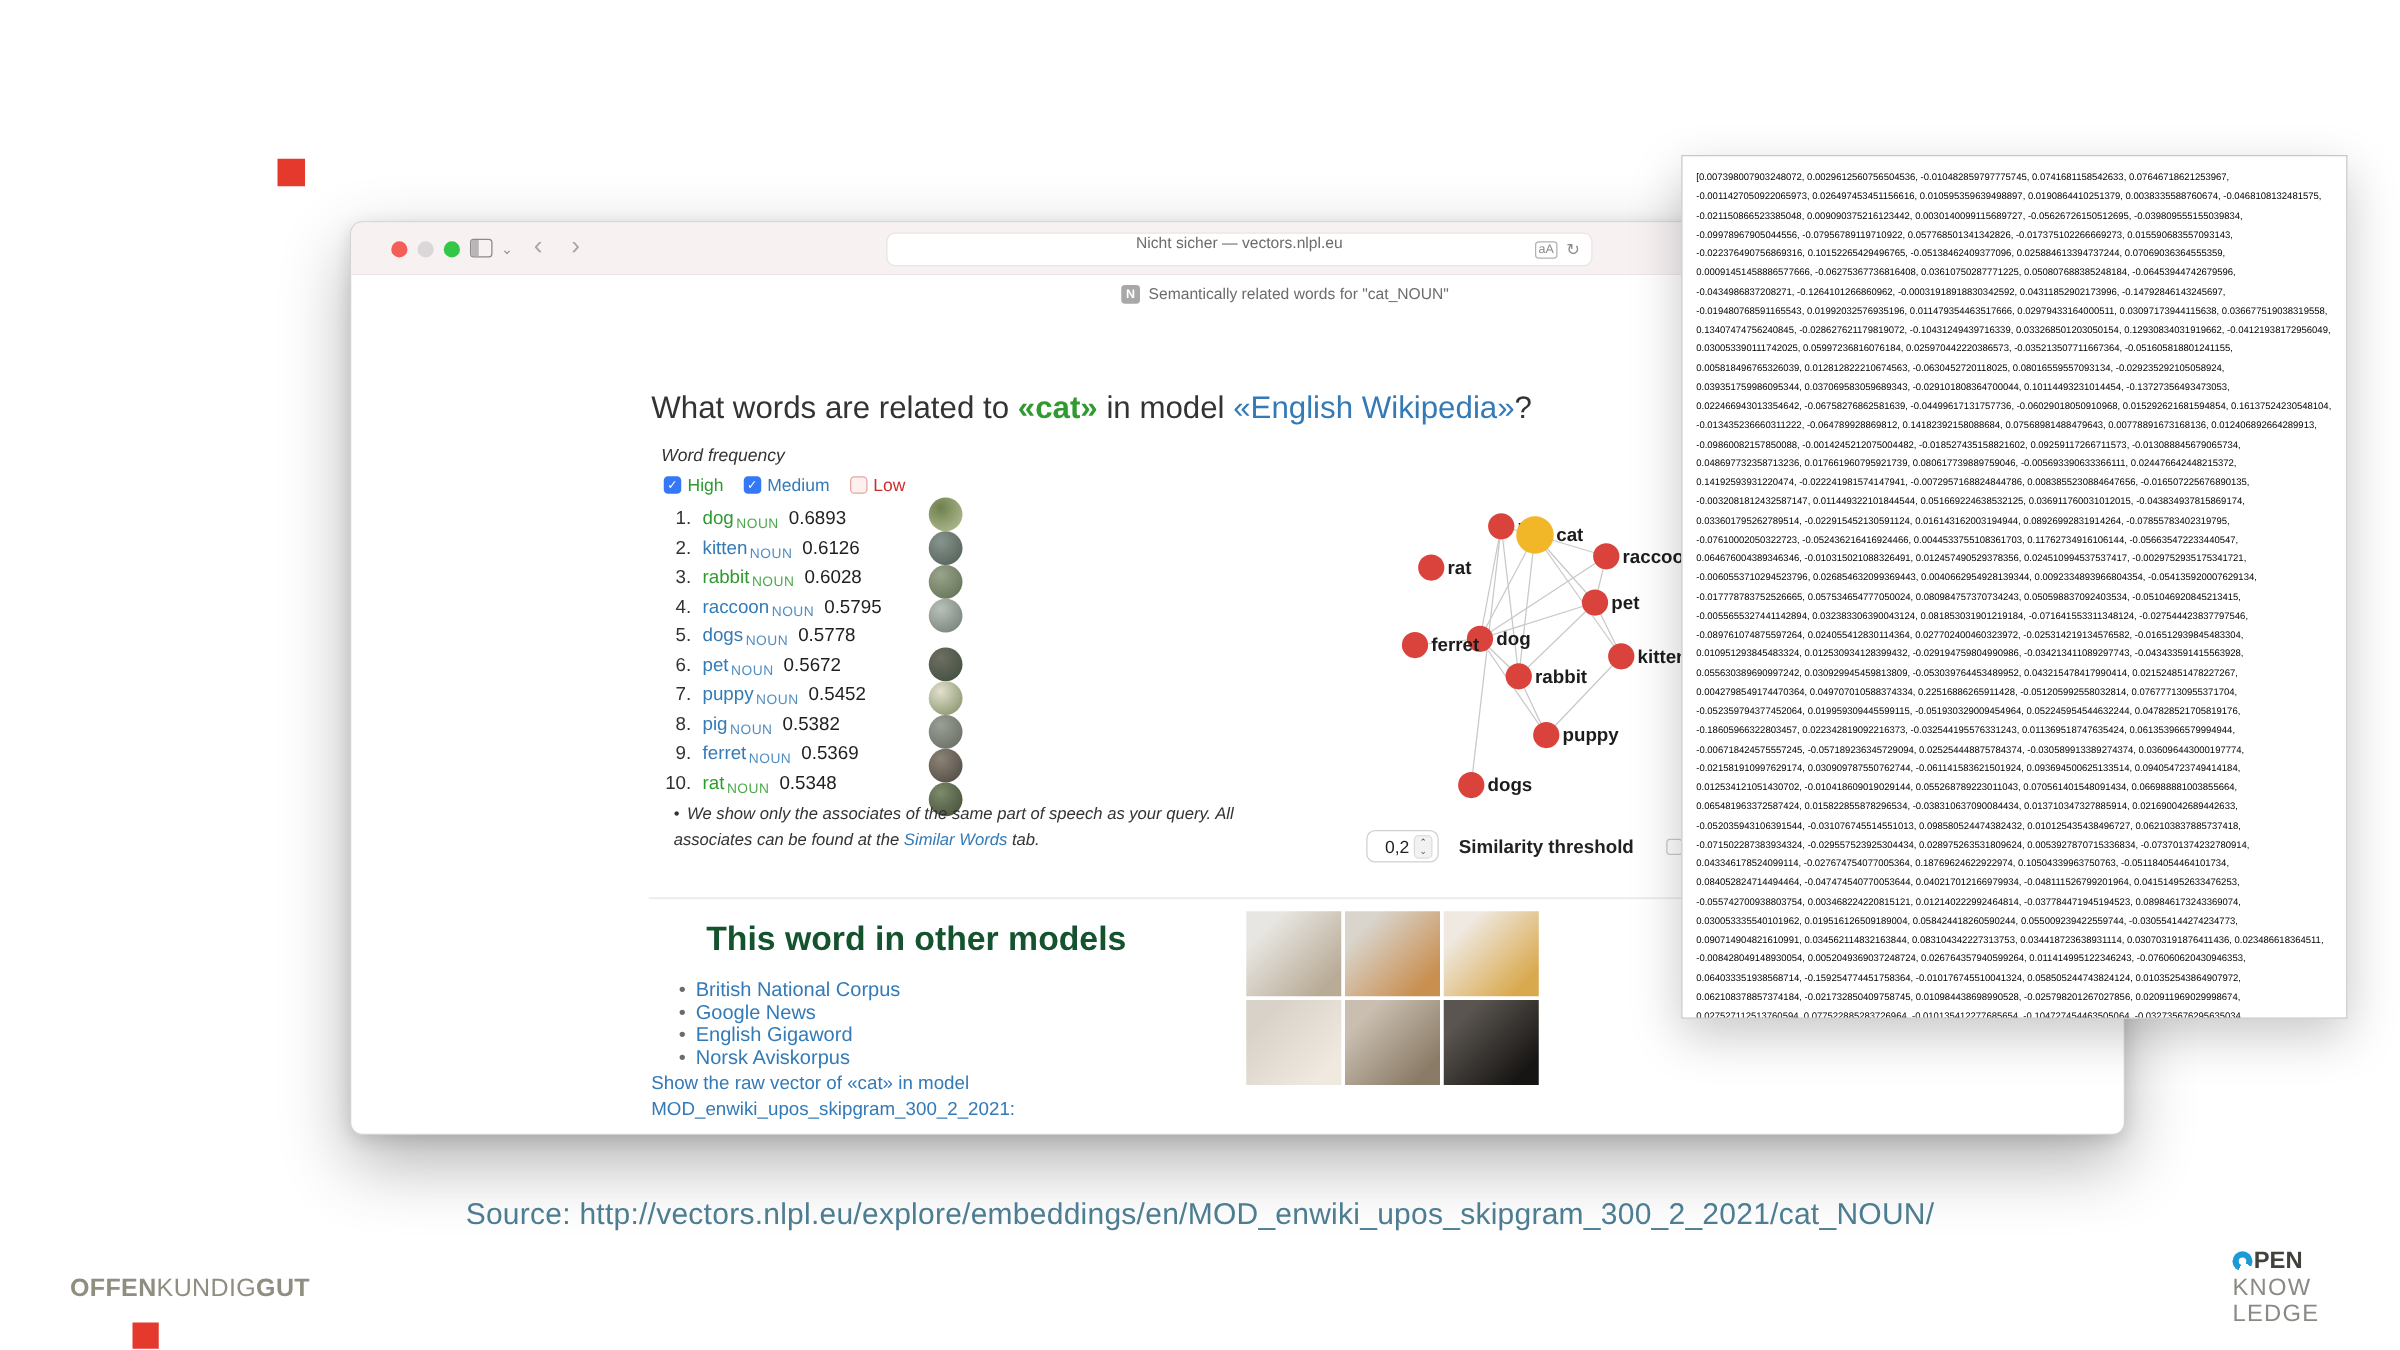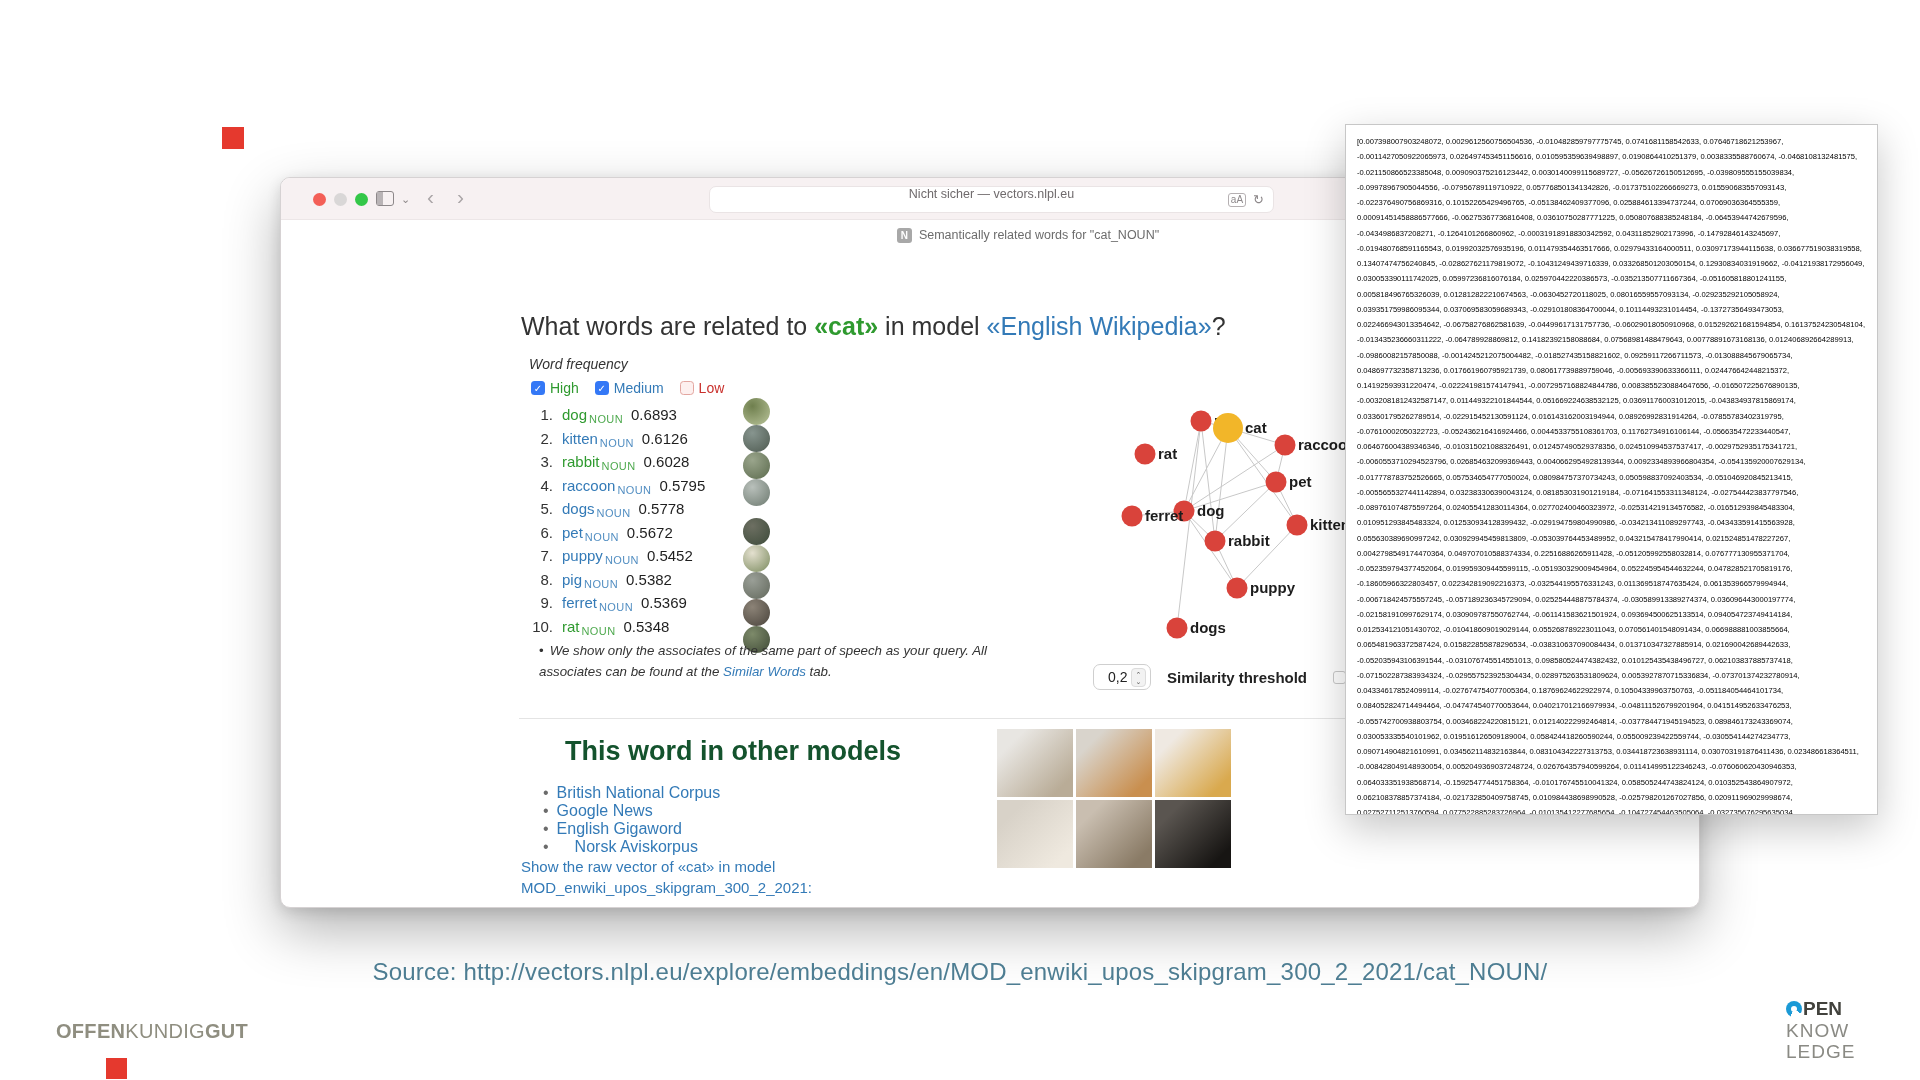--- a/index.html
+++ b/index.html
@@ -306,21 +306,21 @@
         <span class="tag-label">Show tags</span>
       </div>
 
       <div class="rule"></div>
 
       <div class="h2">This word in other models</div>
       <ul class="models" id="model-links">
           <li><span class="blt">•</span><a href="#" style="color: rgb(51, 122, 183); text-decoration: none;">British National Corpus</a></li>
           <li><span class="blt">•</span><a href="#" style="color: rgb(51, 122, 183); text-decoration: none;">Google News</a></li>
           <li><span class="blt">•</span><a href="#" style="color: rgb(51, 122, 183); text-decoration: none;">English Gigaword</a></li>
-          <li><span class="blt">•</span><a href="#" style="color: rgb(51, 122, 183); text-decoration: none; margin-left: 18px;">Norsk Aviskorpus</a></li>
+          <li><span class="blt">•</span><a href="#" style="color: rgb(51, 122, 183); text-decoration: none;">Norsk Aviskorpus</a></li>
         </ul>
 
       <div class="rawvec">
         <span>Show the raw vector of «cat» in model</span><br>
         <span>MOD_enwiki_upos_skipgram_300_2_2021:</span>
       </div>
 
       <div class="catgrid" id="cat-grid">
           <div class="cattile" style="background: linear-gradient(135deg, rgb(232, 230, 226) 20%, rgb(185, 172, 151) 85%);"></div>
           <div class="cattile" style="background: linear-gradient(135deg, rgb(217, 212, 204) 20%, rgb(201, 143, 79) 85%);"></div>

